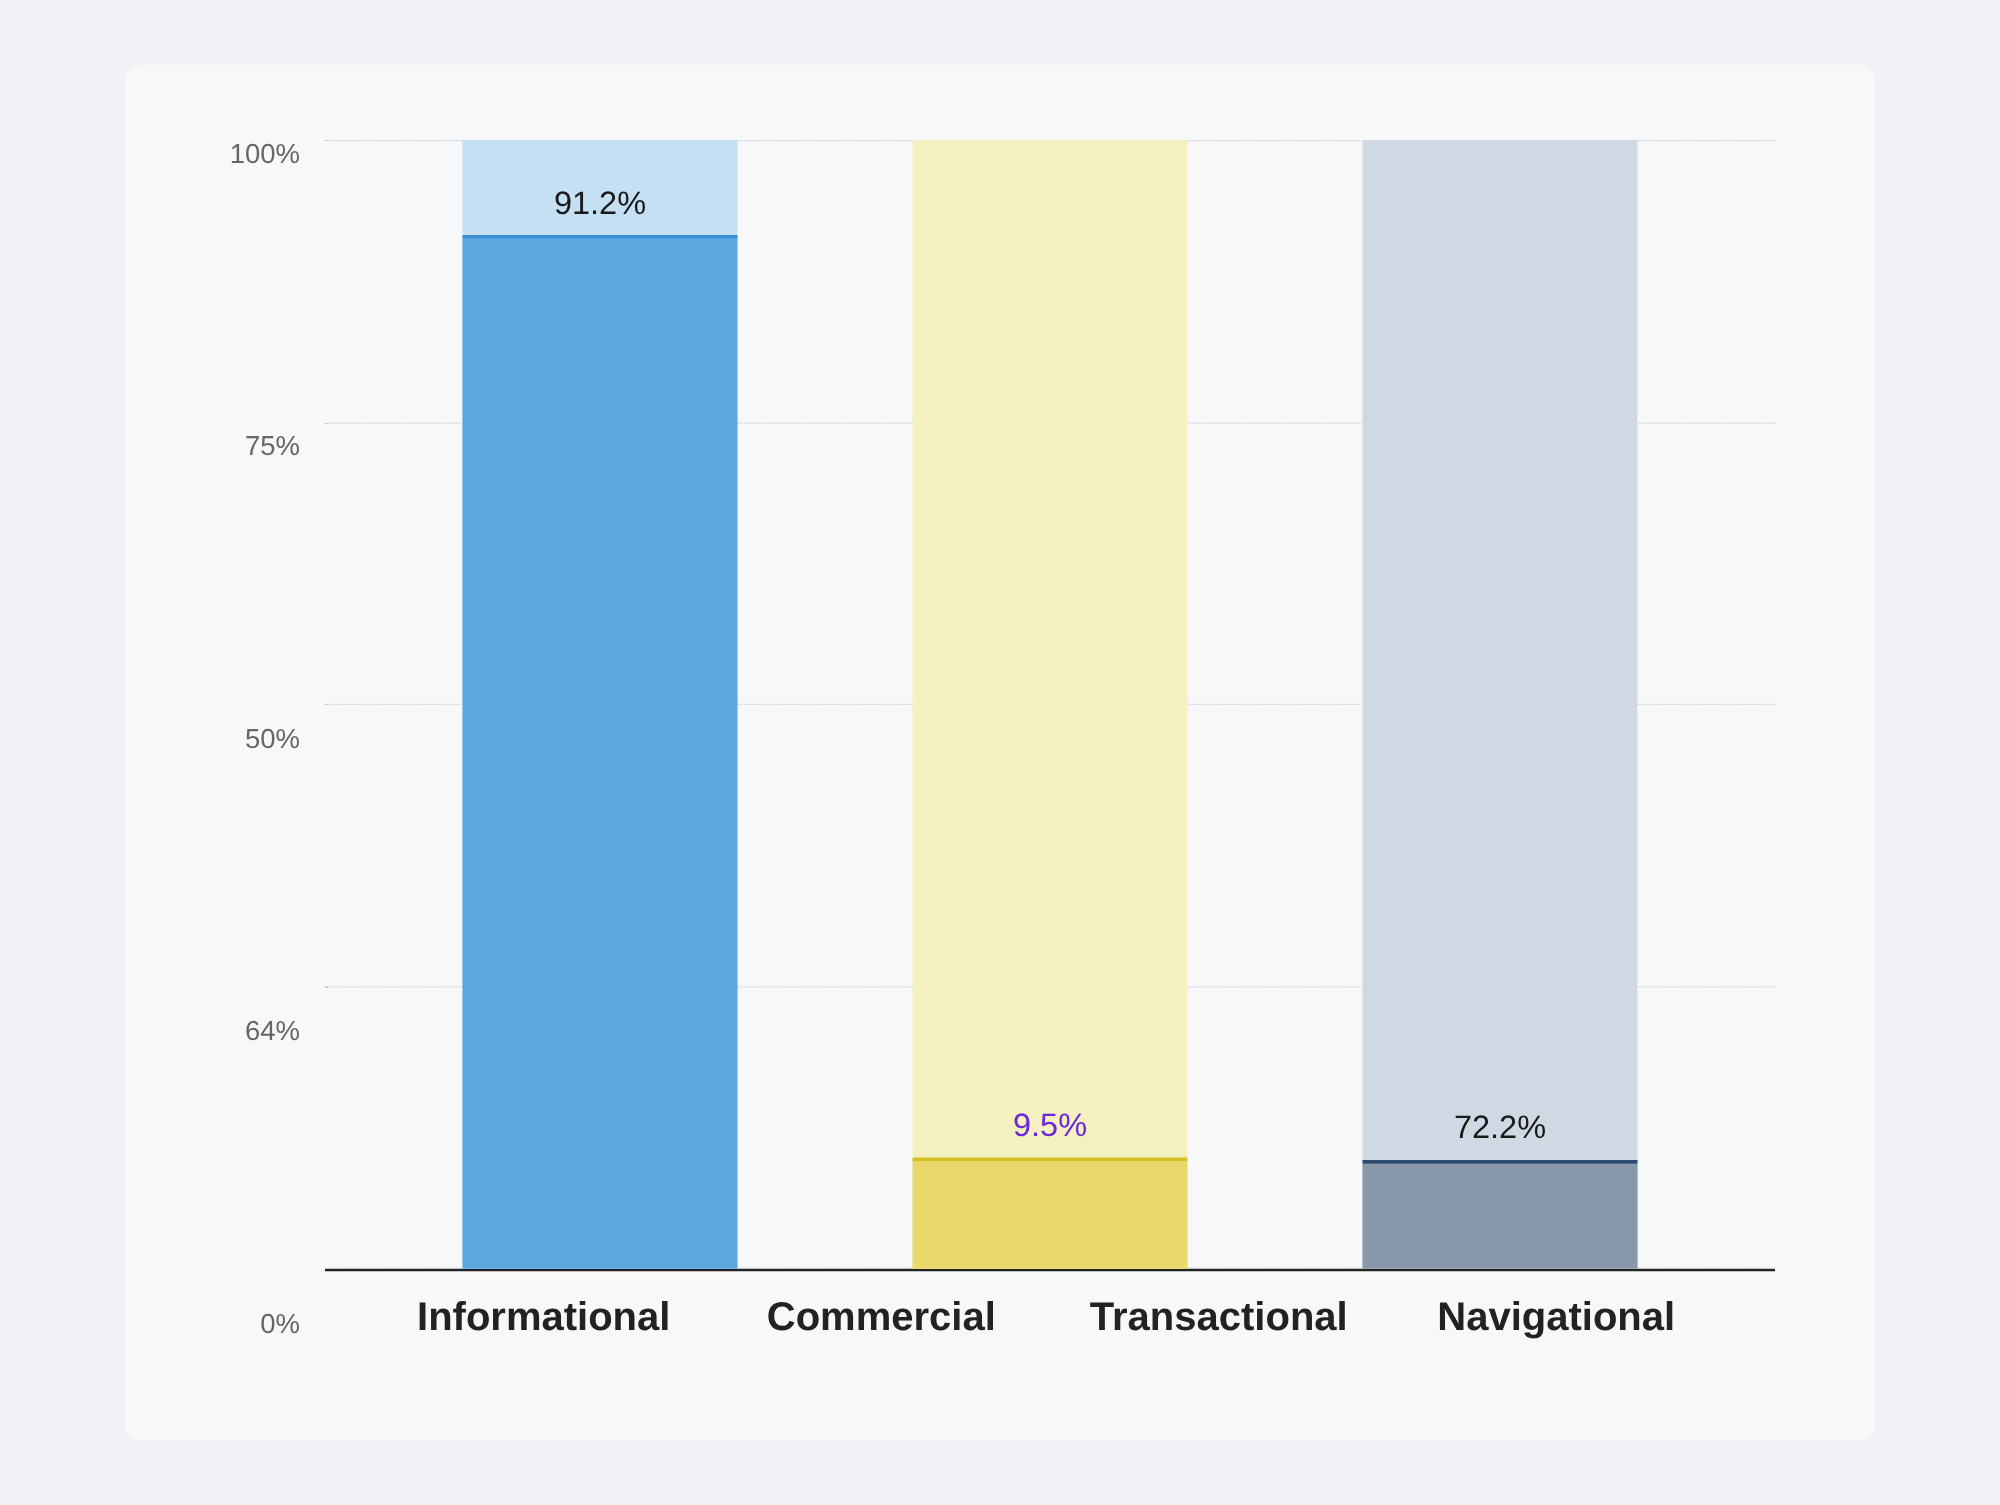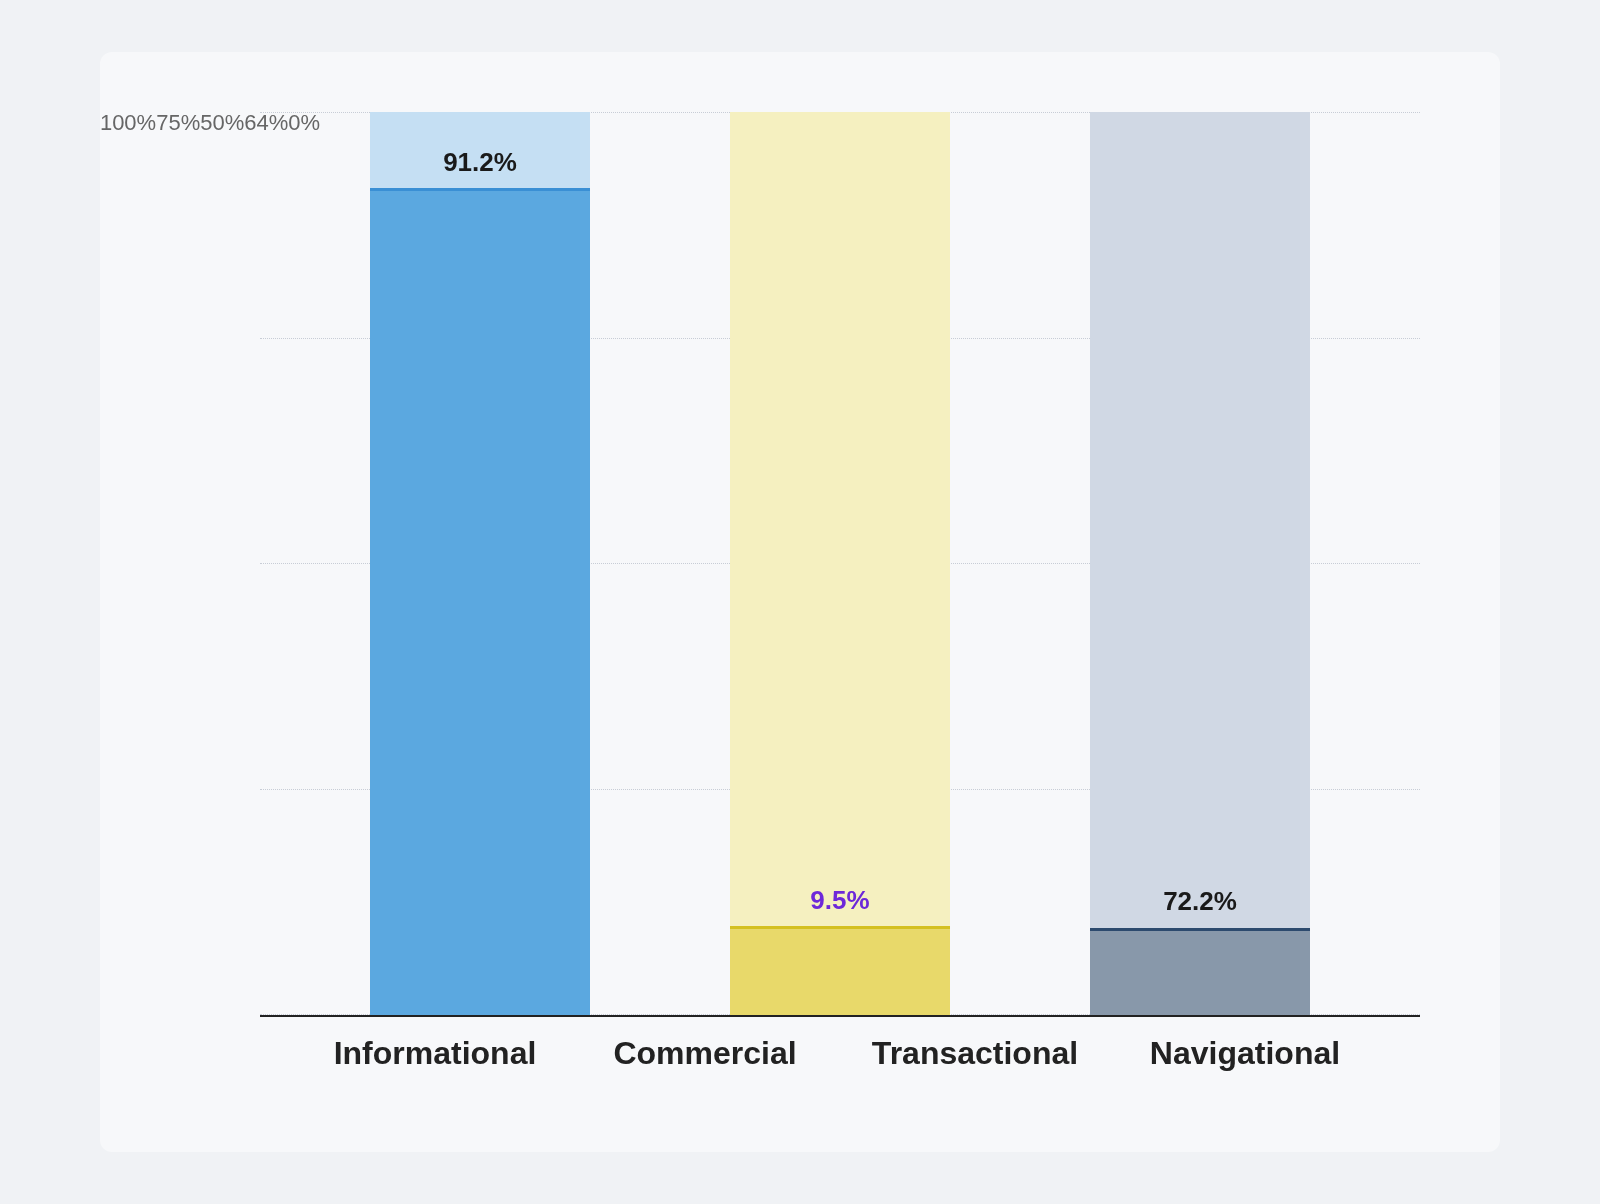--- a/index.html
+++ b/index.html
@@ -22,21 +22,22 @@
       flex-direction: column;
     }
     .chart-area {
       display: flex;
       flex: 1;
       flex-direction: row;
       align-items: stretch;
     }
     .y-axis {
       display: flex;
-      justify-content: center;
+      flex-direction: column;
+      justify-content: space-between;
       padding-bottom: 2px;
       margin-right: 20px;
       width: 60px;
       text-align: right;
     }
     .y-label {
       font-size: 22px;
       color: #666;
       line-height: 1;
     }
@@ -100,21 +101,21 @@
       position: absolute;
       bottom: 0;
       left: 0;
       right: 0;
     }
     .bar-label {
       position: absolute;
       width: 100%;
       text-align: center;
       font-size: 26px;
-      font-weight: 700;
+      font-weight: 400;
     }
     .bar-divider {
       position: absolute;
       left: 0;
       right: 0;
       height: 3px;
     }
     .x-axis {
       display: flex;
       flex-direction: row;

